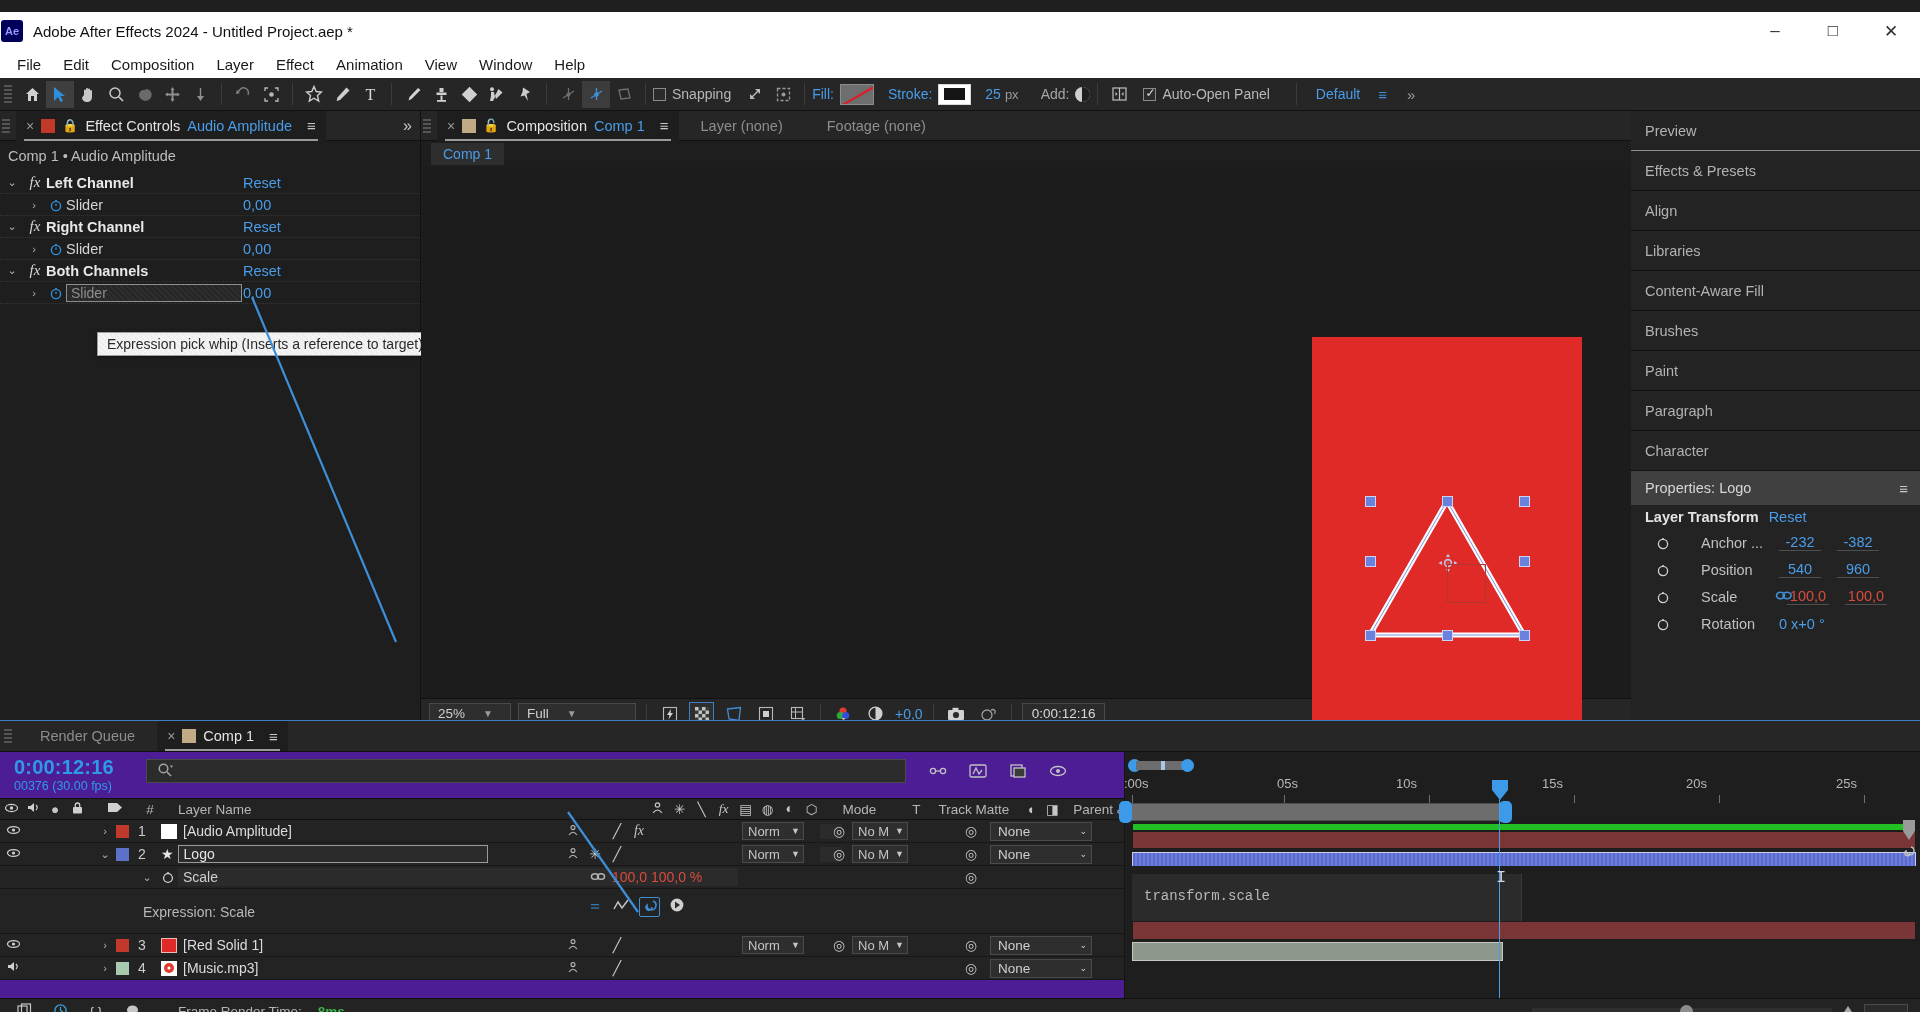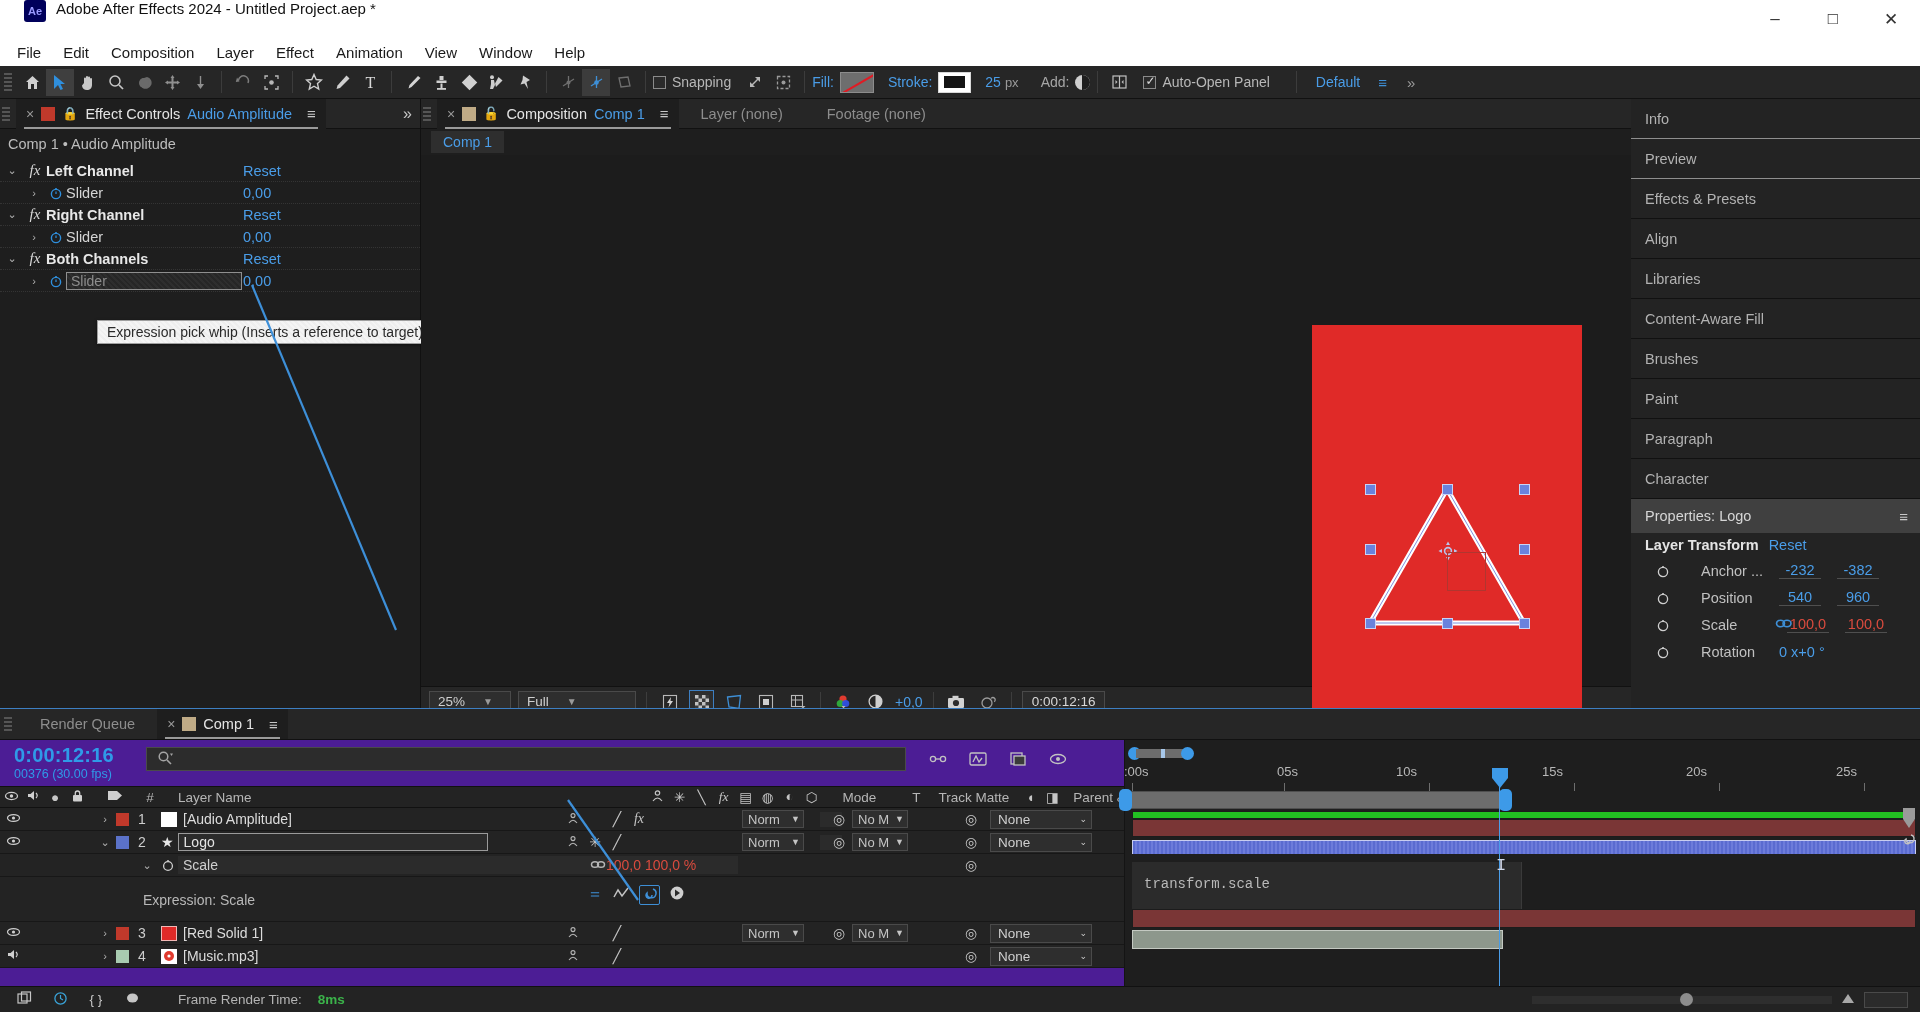--- a/index.html
+++ b/index.html
@@ -7,21 +7,21 @@
   body {
     font-family:"Liberation Sans", sans-serif;
     background:#1e1e1e; color:#c8c8c8; font-size:15px;
     -webkit-font-smoothing:antialiased;
   }
   .app { position:relative; width:1920px; height:1012px; }
 
   
   .titlebar {
     height:38px; background:#ffffff; color:#1a1a1a;
-    display:flex; align-items:flex-start; padding-left:24px; font-size:15px;
+    display:flex; align-items:center; padding-left:1px; font-size:15px;margin-top:12px;
   }
   .ae-logo {
     width:22px; height:22px; background:#00005b; color:#9999ff;
     font-size:11px; font-weight:bold; display:flex; align-items:center;
     justify-content:center; border-radius:3px; margin-right:10px;
     font-family:"Liberation Sans", sans-serif;
   }
   .title-text { color:#111; font-size:15px; }
   .win-controls { margin-left:auto; display:flex; height:38px; }
   .win-btn {
@@ -712,21 +712,20 @@
               <circle cx="8" cy="9" r="5" fill="none" stroke="#9c9c9c" stroke-width="1.3"></circle>
               <path d="M12 4.5 a2.3 2.3 0 113.2 3.2" fill="none" stroke="#9c9c9c" stroke-width="1.3"></path>
             </svg>
         </div>
         <div class="vsep"></div>
         <div class="tcode">0:00:12:16</div>
       </div>
     </div>
 
     <div class="rightbar">
-      <div class="rb-item underline">Info</div>
       <div class="rb-item underline">Preview</div>
       <div class="rb-item">Effects &amp; Presets</div>
       <div class="rb-item">Align</div>
       <div class="rb-item">Libraries</div>
       <div class="rb-item">Content-Aware Fill</div>
       <div class="rb-item">Brushes</div>
       <div class="rb-item">Paint</div>
       <div class="rb-item">Paragraph</div>
       <div class="rb-item">Character</div>
 
@@ -1014,21 +1013,21 @@
       <div class="lrow">
         <span style="width:136px"></span>
         <span class="twi">⌄</span>
         <span class="stopwatch">
           <svg width="14" height="14" viewBox="0 0 14 14">
               <circle cx="7" cy="8" r="4.4" fill="none" stroke="#cfcfcf" stroke-width="1.3"></circle>
               <line x1="7" y1="2" x2="7" y2="3.6" stroke="#cfcfcf" stroke-width="1.5"></line>
             </svg>
         </span>
         <span class="lname-flat">Scale</span>
-        <span style="position:absolute;left:590px;display:flex;align-items:flex-end;gap:0">
+        <span style="position:absolute;left:590px;display:flex;align-items:flex-end;gap:6px">
           <span>
             <svg width="16" height="11" viewBox="0 0 16 11">
                 <g fill="none" stroke="#b5b5b5" stroke-width="1.5">
                   <ellipse cx="5" cy="5.5" rx="3.5" ry="2.8"></ellipse>
                   <ellipse cx="11" cy="5.5" rx="3.5" ry="2.8"></ellipse>
                 </g>
               </svg>
           </span>
           <span class="scale-val">100,0 100,0 %</span>
         </span>

